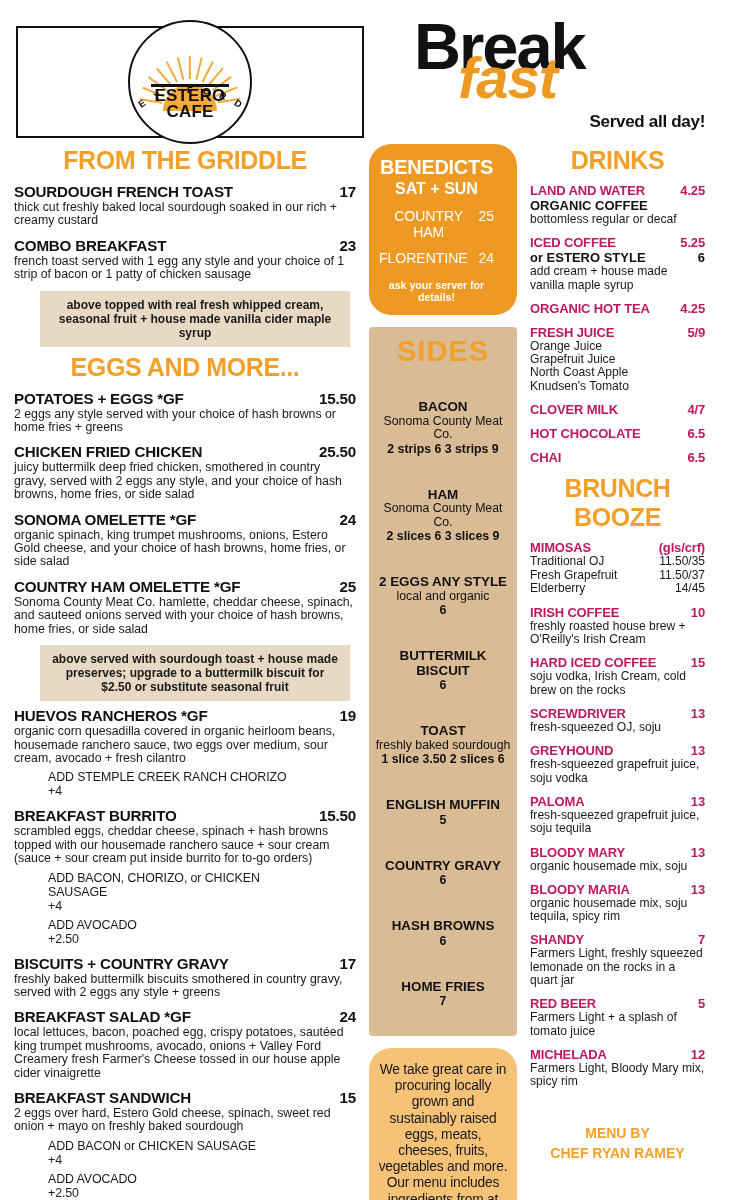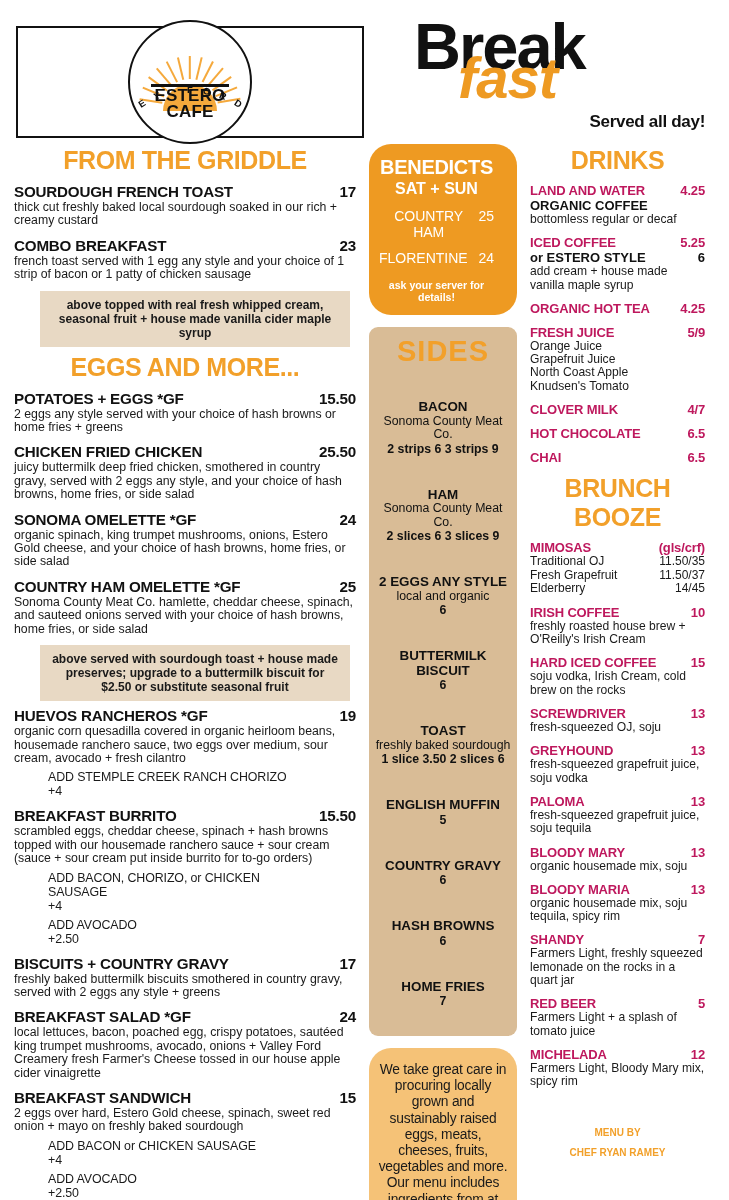--- a/index.html
+++ b/index.html
@@ -110,21 +110,21 @@
   }
   .ben-title { font-size: 20px; font-weight: bold; letter-spacing: -0.3px; }
   .ben-sub { font-size: 16px; font-weight: bold; margin-top: 1px; }
   .ben-row {
     display: flex; justify-content: space-between; font-size: 14px;
     margin-top: 10px; padding: 0 2px;
   }
   .ben-ask { font-size: 10.6px; font-weight: bold; margin-top: 13px; }
 
   .sides {
-    background: #D9BC96; border-radius: 9px; margin-top: 12px;
+    background: #D9BC96; border-radius: 4px; margin-top: 12px;
     padding: 8px 6px 16px 6px; text-align: center;
   }
   .sides-title {
     color: #F2A02A; font-weight: bold; font-size: 29px; letter-spacing: 1px;
     margin-bottom: 6px;
   }
   .side { margin-bottom: 12px; }
   .side-name { font-weight: bold; font-size: 13.4px; line-height: 14.5px; color: #111; margin-top: 32px; }
   .side-sub { font-size: 12.3px; line-height: 13.5px; color: #111; }
   .side-price { font-size: 12.3px; font-weight: bold; color: #111; }
@@ -146,21 +146,21 @@
   .d-line2 {
     display: flex; justify-content: space-between; align-items: baseline;
     font-weight: bold; font-size: 13px; color: #111;
   }
   .d-desc { font-size: 12.1px; line-height: 13.3px; color: #1a1a1a; }
   .sub-row {
     display: flex; justify-content: space-between;
     font-size: 12px; line-height: 13.6px; color: #1a1a1a;
   }
   .menu-by {
-    text-align: center; color: #F2A02A; font-weight: bold; font-size: 10px;
+    text-align: center; color: #F2A02A; font-weight: bold; font-size: 14px;
     line-height: 20px; margin-top: 34px;
   }
 </style>
 </head>
 <body>
 
 <div class="page">
 
   <div class="header">
     <div class="logo-box">

